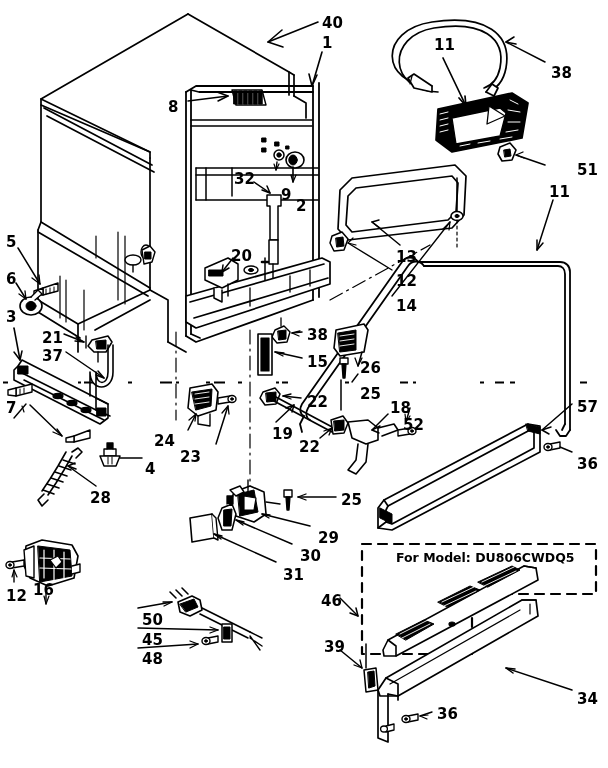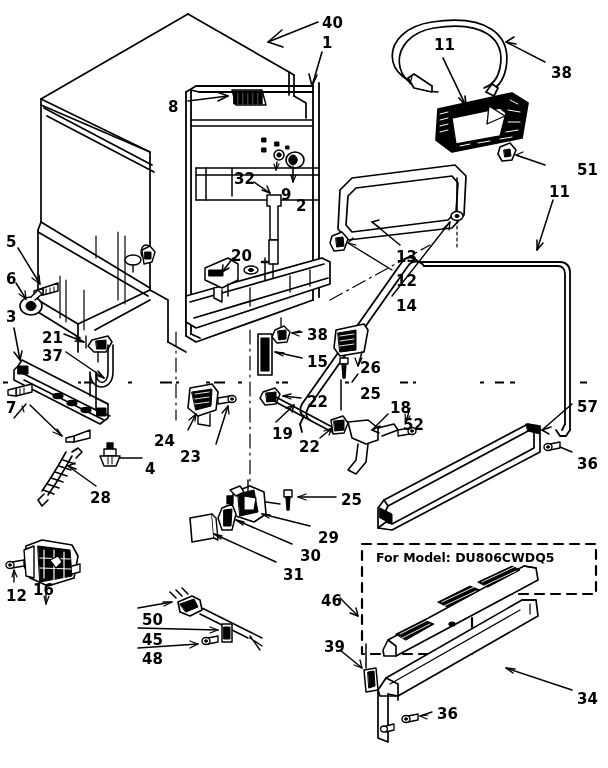--- a/index.html
+++ b/index.html
@@ -4,21 +4,21 @@
 <style>
   html,body{margin:0;padding:0;background:#fff;}
   body{width:608px;height:768px;overflow:hidden;
        font-family:"DejaVu Sans",sans-serif;}
   #sheet{position:relative;width:608px;height:768px;background:#fff;border-radius:7px;}
   svg.art{position:absolute;left:0;top:0;width:608px;height:768px;}
   .callout{position:absolute;font-family:"DejaVu Sans",sans-serif;
            font-weight:bold;font-size:15px;color:#000;line-height:1;
            letter-spacing:0px;white-space:nowrap;}
   .modelbox{position:absolute;font-family:"DejaVu Sans",sans-serif;
-            font-weight:bold;font-size:12.5px;color:#000;white-space:nowrap;}
+            font-weight:bold;font-size:12.5px;color:#000;white-space:nowrap;margin-left:20px;}
   .topnoise{position:absolute;left:0;top:0;width:608px;height:5px;overflow:hidden;}
 </style>
 </head>
 <body>
 
 <div id="sheet">
 
   <svg class="art topnoise" viewBox="0 0 608 5">
     <g fill="#000">
       <rect x="3" y="0" width="5" height="2"></rect>

